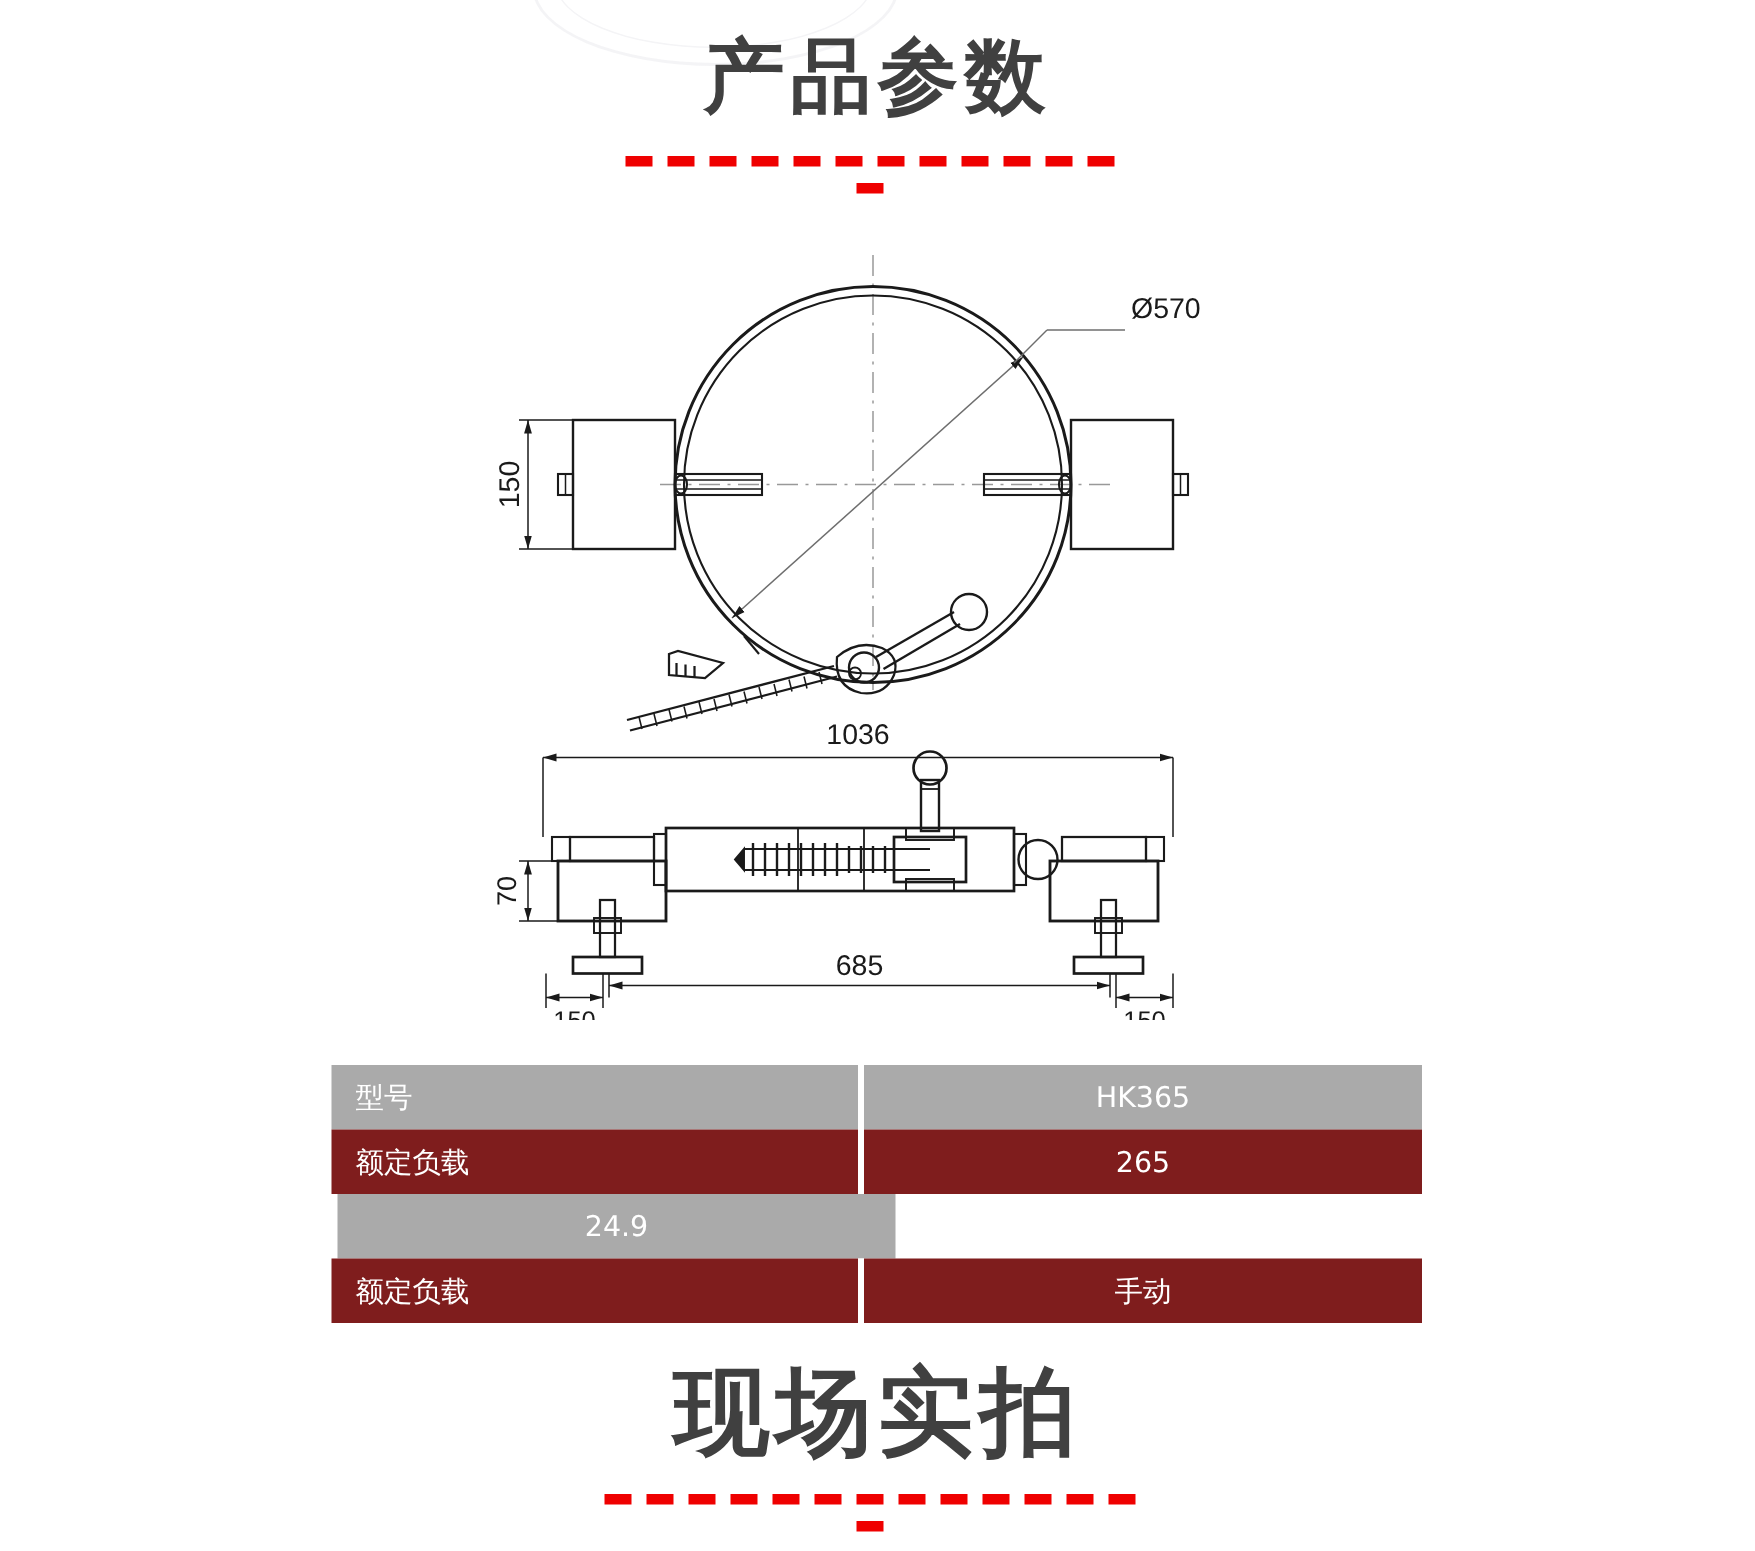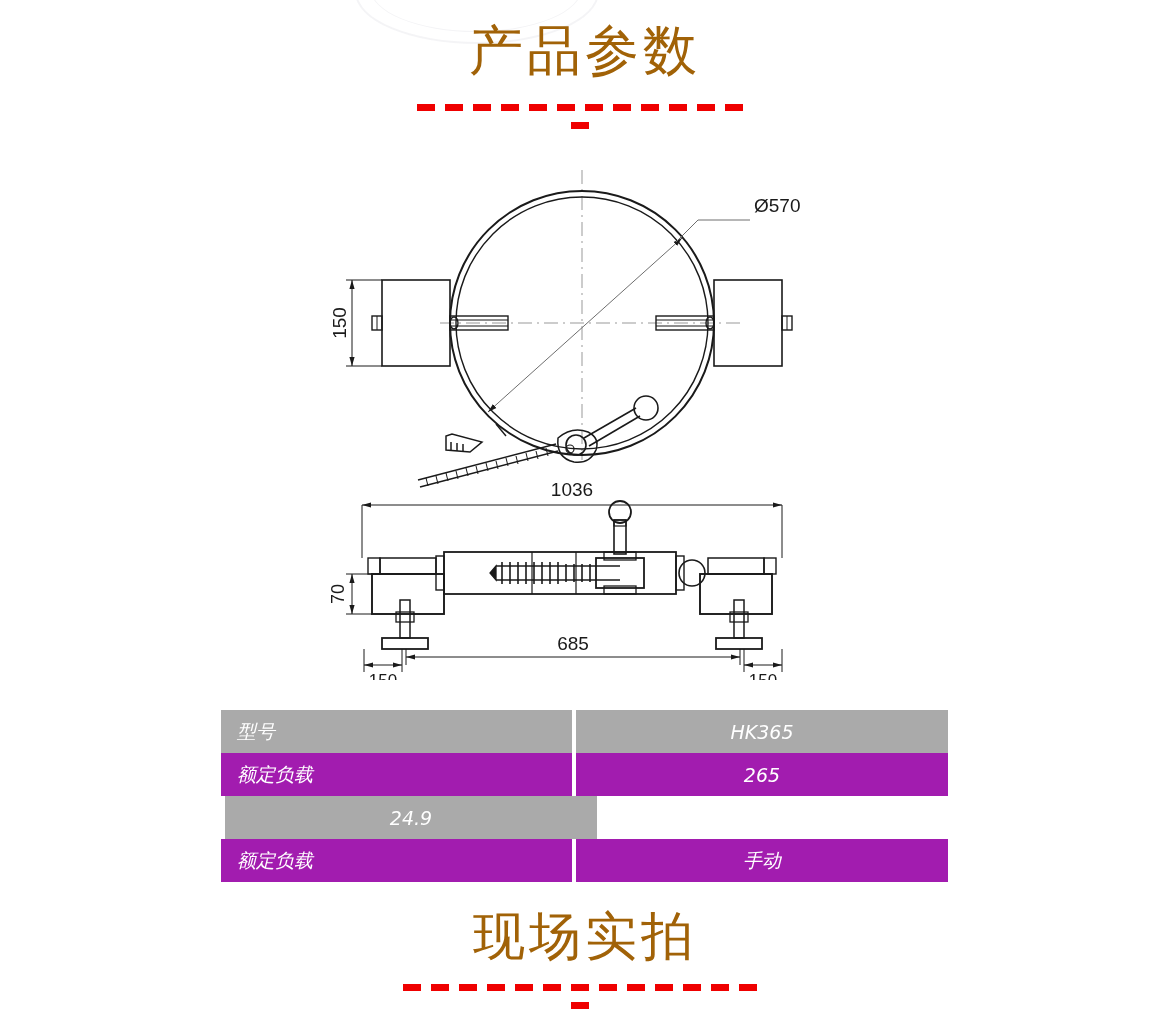--- a/index.html
+++ b/index.html
@@ -38,22 +38,22 @@
 
   
   .section {
     position: absolute;
     left: 0;
     width: 1170px;
     text-align: center;
   }
   .section-title {
     font-family: "DejaVu Sans", "Liberation Sans", sans-serif;
-    font-weight: normal;
-    color: #a16207;
+    font-weight: bold;
+    color: #404040;
     letter-spacing: 4px;
     line-height: 1;
   }
   .dash-rule {
     margin: 0 auto;
     height: 7px;
   }
   .dash-rule i {
     display: inline-block;
     width: 18px;
@@ -61,21 +61,21 @@
     margin-right: 10px;
     background: #ef0000;
     vertical-align: top;
   }
 
   #heading-products { top: 24px; }
   #heading-products .section-title { font-size: 54px; }
   #heading-products .dash-rule { width: 345px; margin-top: 26px; }
 
   #heading-photos { top: 910px; }
-  #heading-photos .section-title { font-size: 52px; }
+  #heading-photos .section-title { font-size: 64px; }
   #heading-photos .dash-rule { width: 390px; margin-top: 22px; }
 
   
   .drawing {
     position: absolute;
     left: 320px;
     top: 160px;
     width: 520px;
     height: 520px;
   }
@@ -83,42 +83,42 @@
 
   
   .spec-table {
     position: absolute;
     left: 221px;
     top: 710px;
     width: 727px;
     border-collapse: separate;
     border-spacing: 0;
   }
-  .spec-row { display: flex; height: 43px; font-style: italic; }
+  .spec-row { display: flex; height: 43px; }
   .spec-cell {
     display: flex;
     align-items: center;
     height: 43px;
     color: #ffffff;
     font-size: 19px;
     font-family: "DejaVu Sans", "Liberation Sans", sans-serif;
     box-sizing: border-box;
   }
   .spec-label {
     width: 351px;
     padding-left: 16px;
     justify-content: flex-start;
   }
   .spec-gap { width: 4px; background: #ffffff; }
   .spec-value {
     width: 372px;
     justify-content: center;
   }
   .shade-light { background: #aaaaaa; }
-  .shade-dark  { background: #a21caf; }
+  .shade-dark  { background: #7f1d1d; }
 </style>
 </head>
 <body>
 
 <div class="top-arc"></div>
 <div class="top-arc2"></div>
 
 <div class="section" id="heading-products">
   <div class="section-title">产品参数</div>
   <div class="dash-rule">

